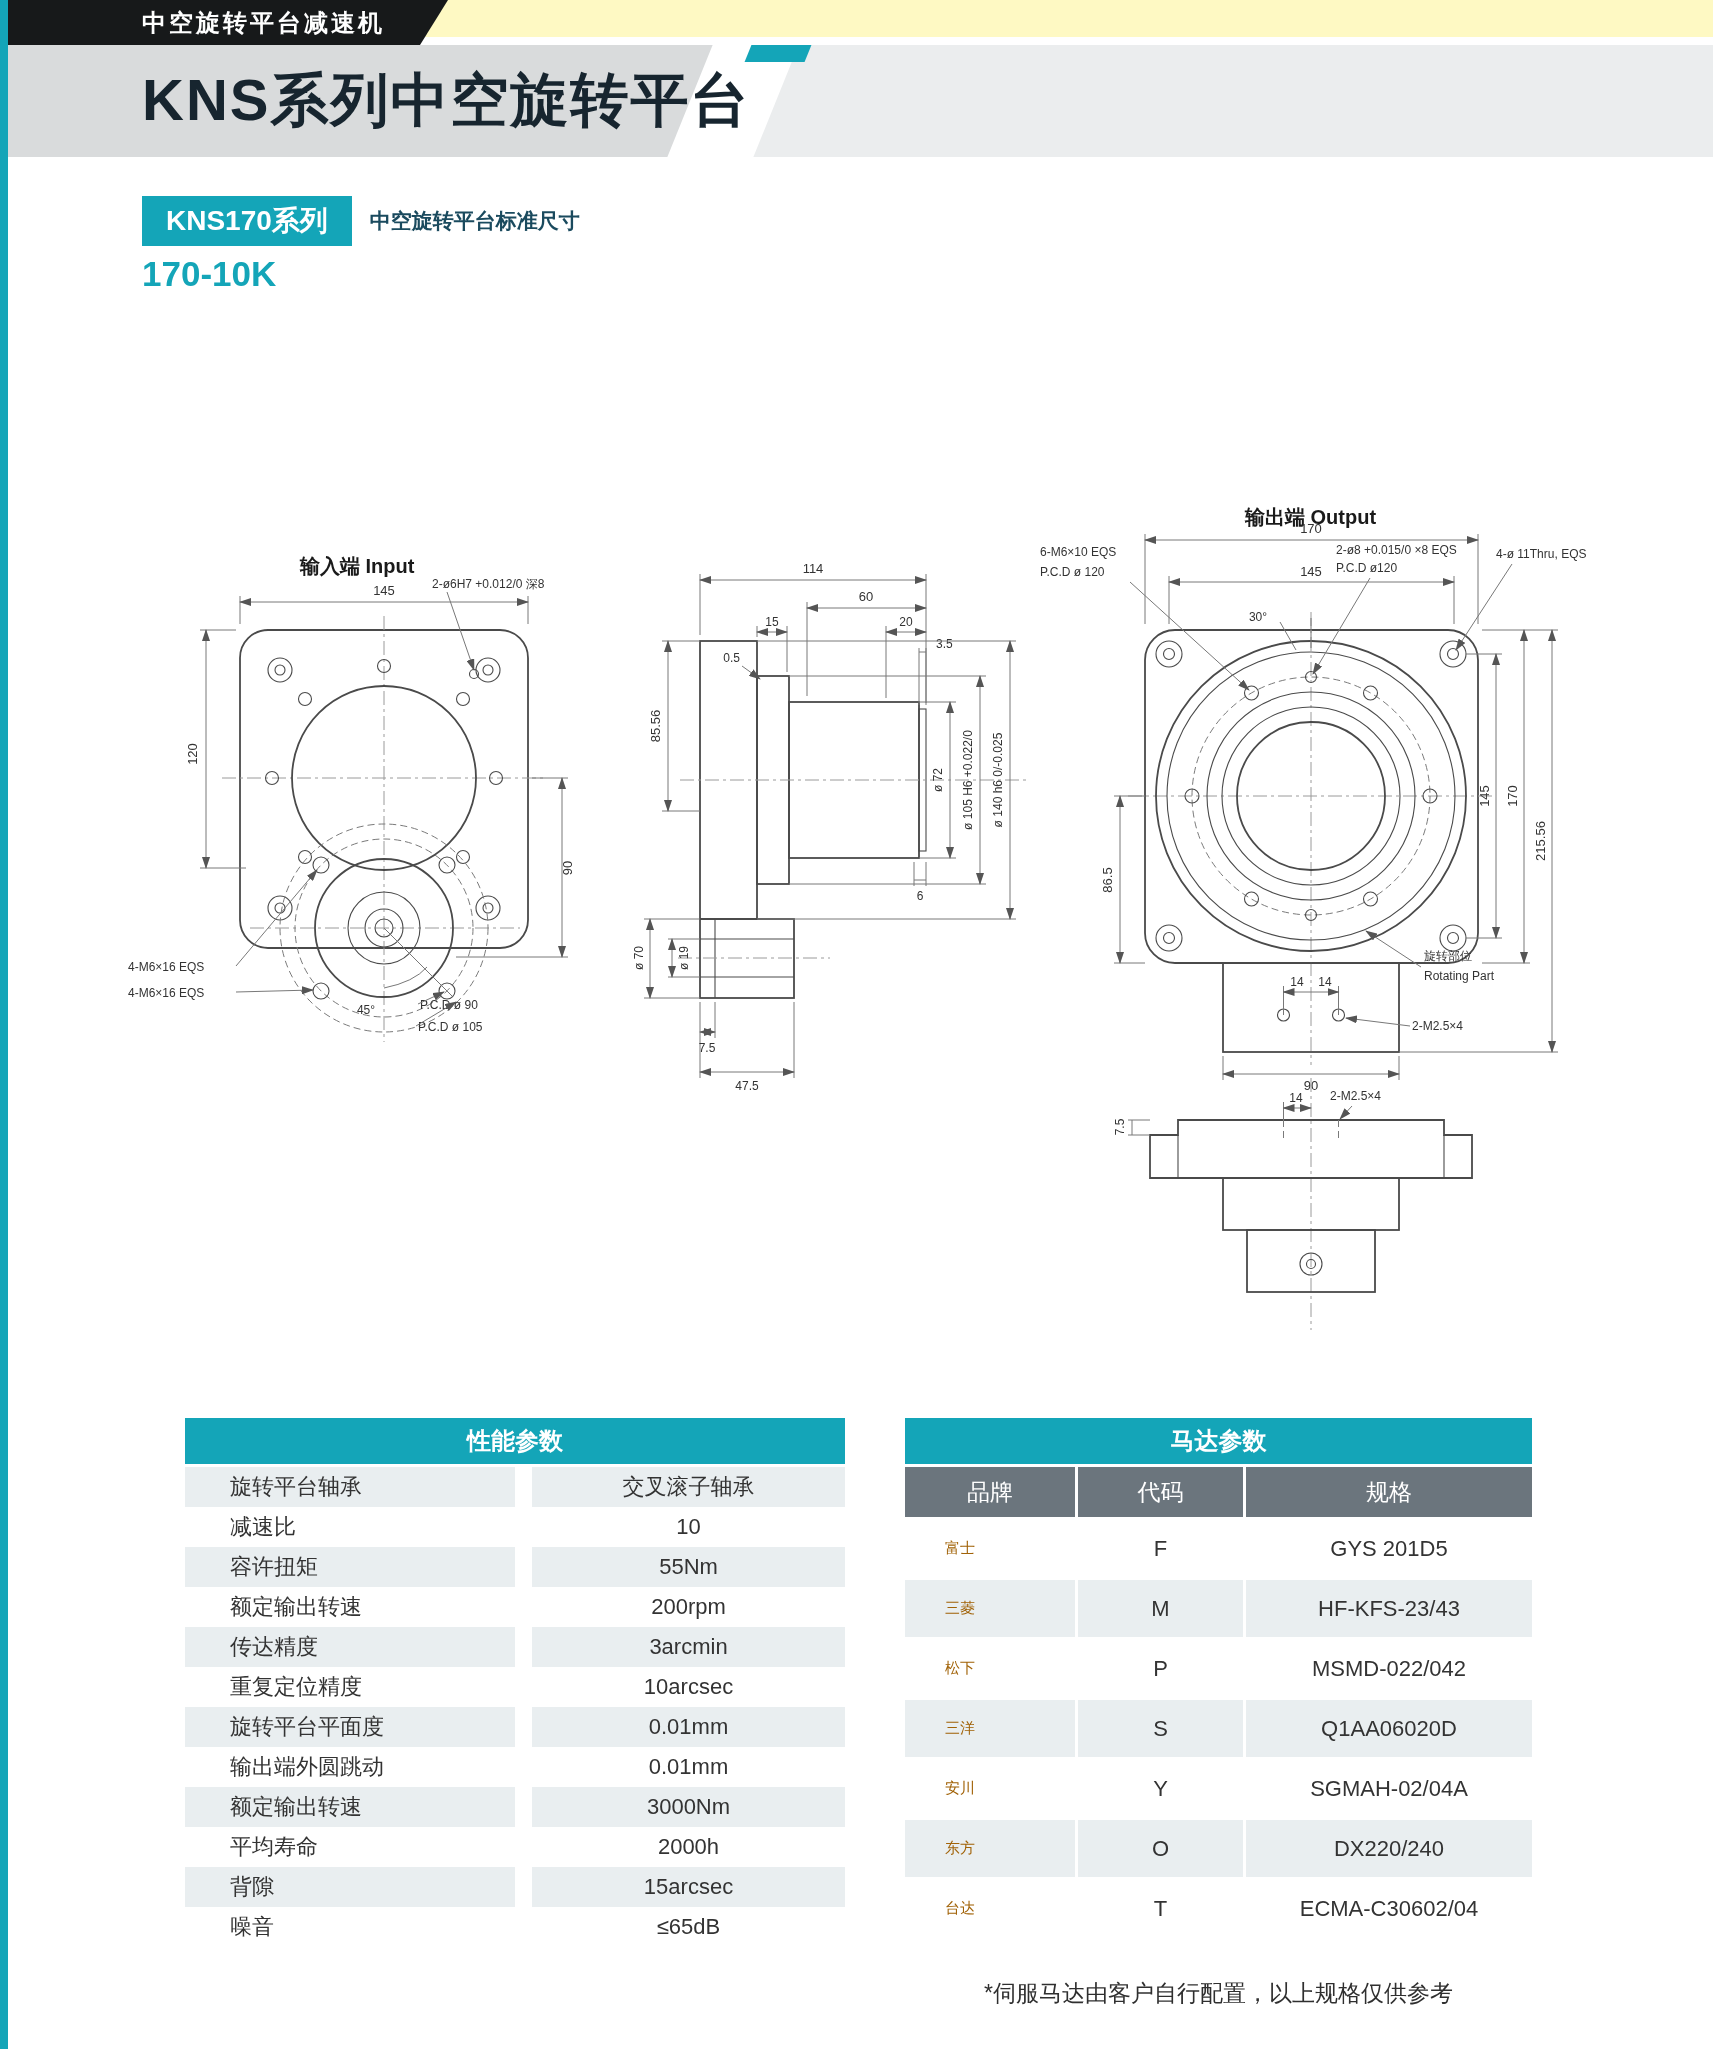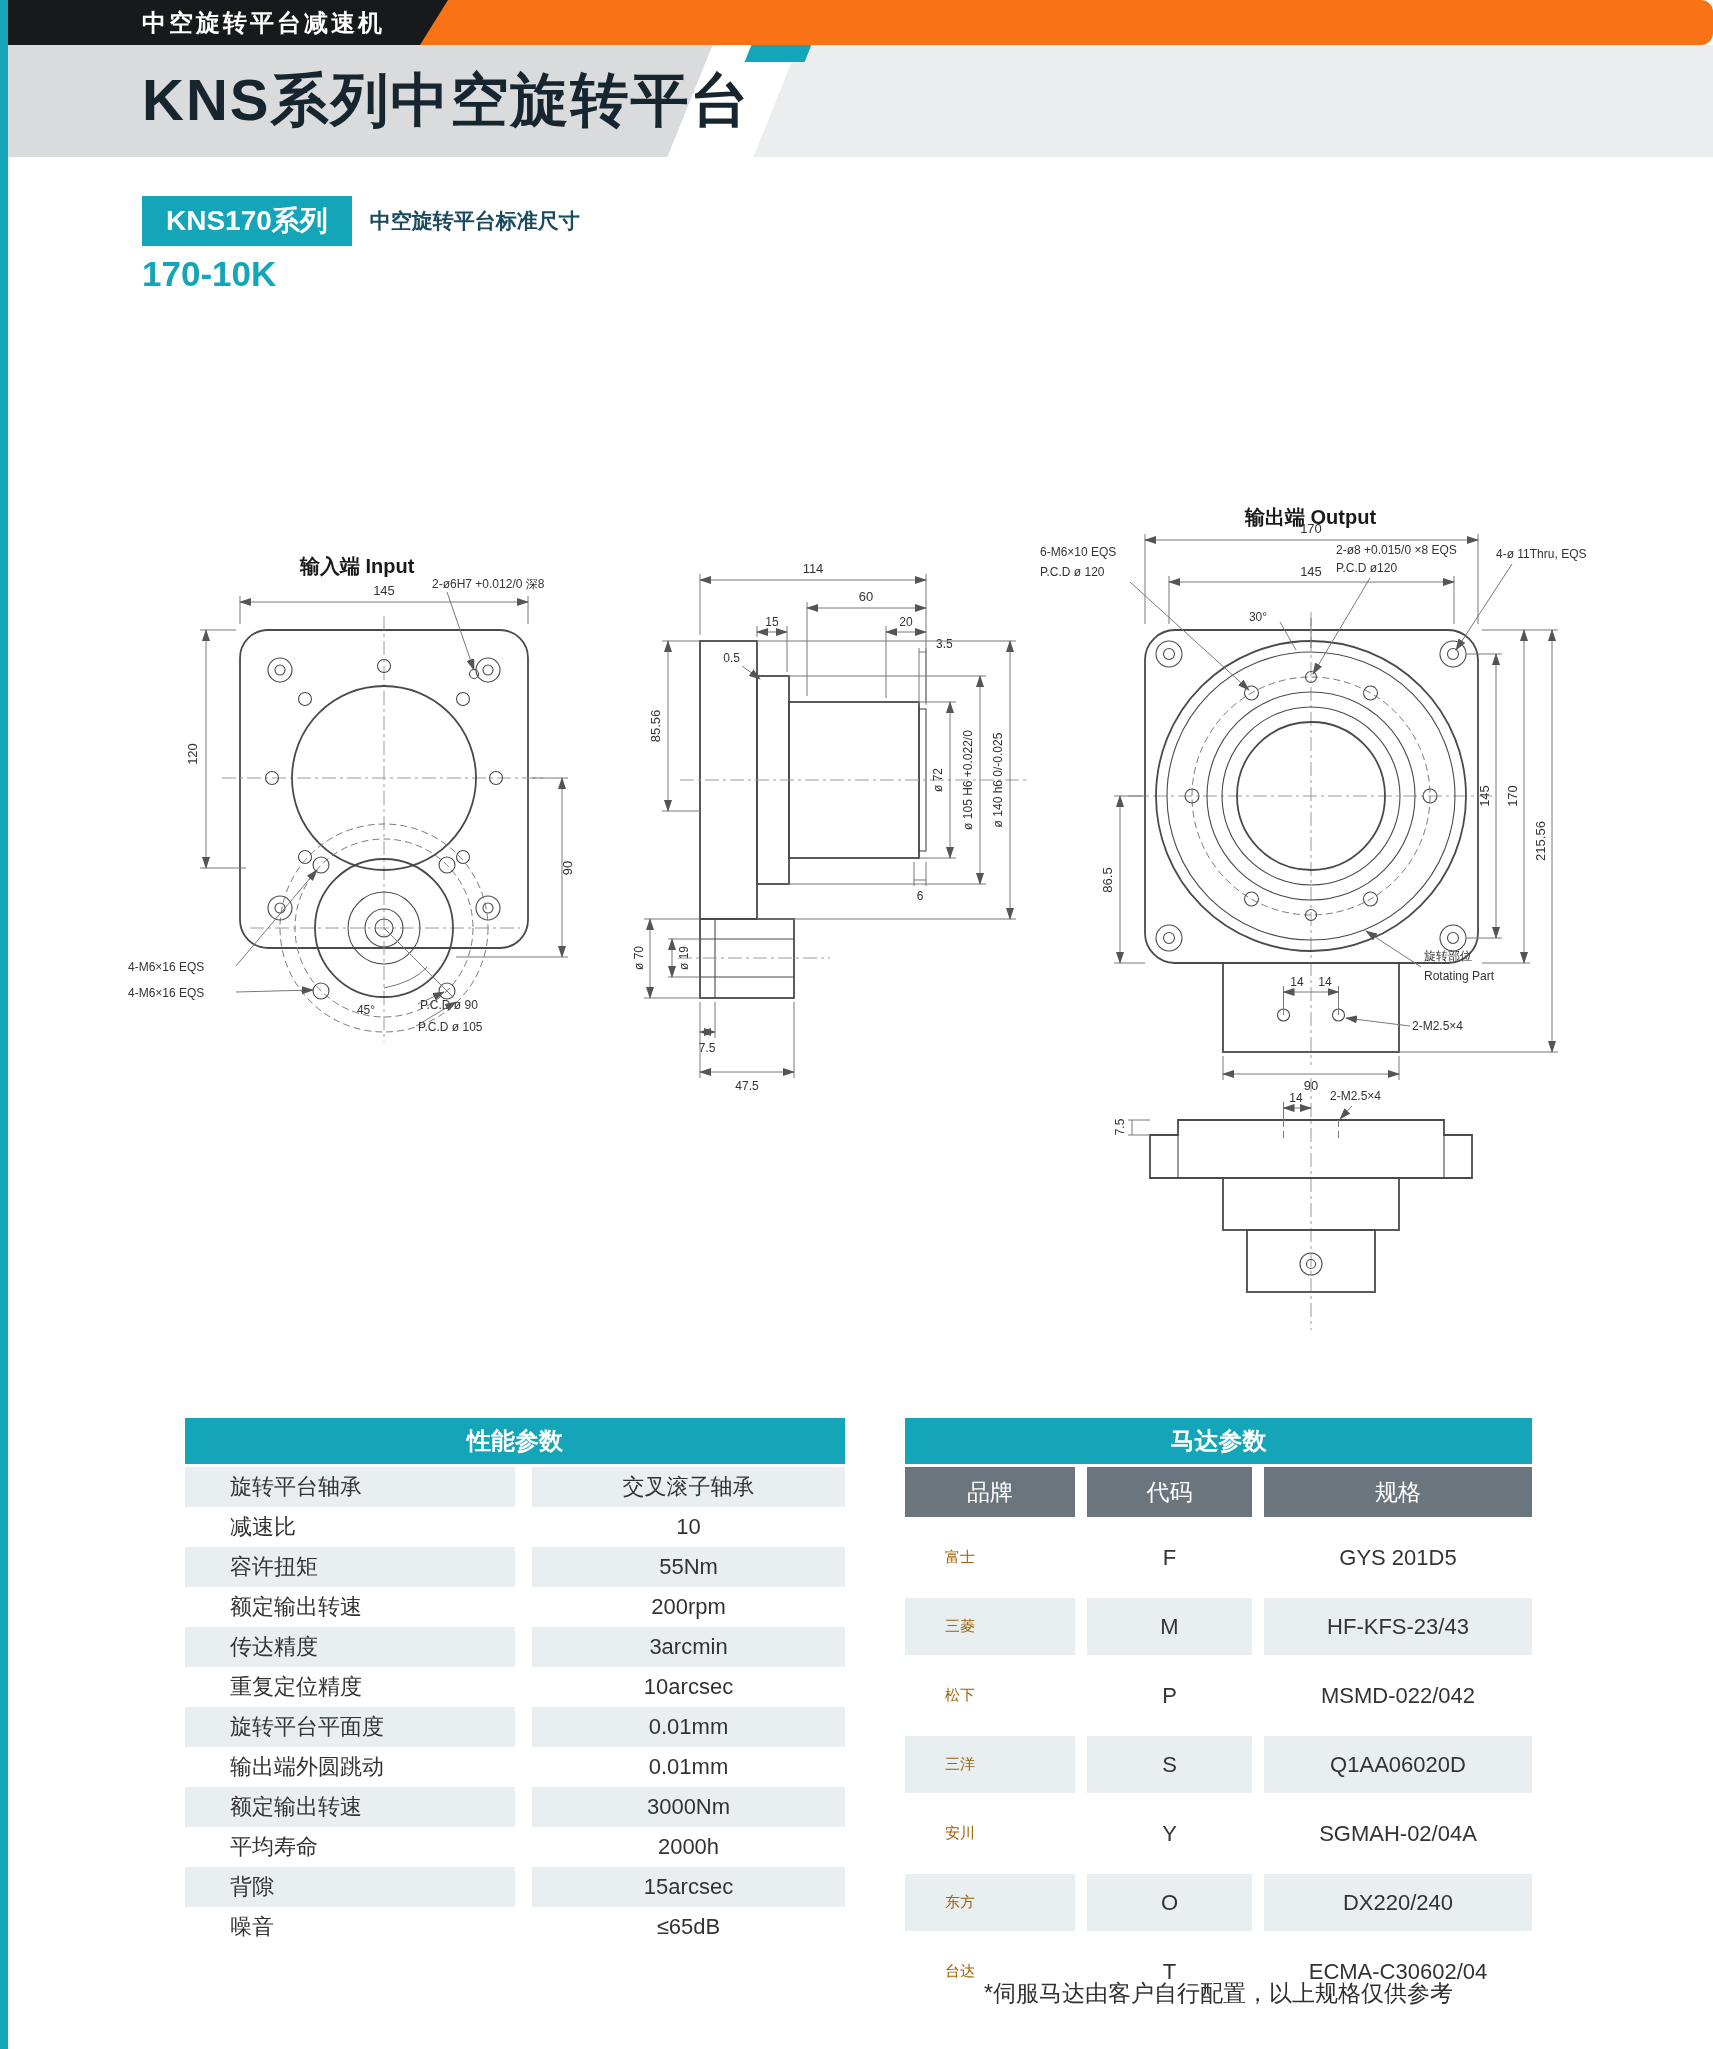--- a/index.html
+++ b/index.html
@@ -1,20 +1,20 @@
 <!DOCTYPE html>
 <html><head>
 <meta charset="utf-8">
 <style>
   html,body{margin:0;padding:0;background:#fff;}
   .page{position:relative;width:1713px;height:2049px;background:#ffffff;overflow:hidden;
         font-family:"Liberation Sans","DejaVu Sans",sans-serif;color:#333;}
   .left-strip{position:absolute;left:0;top:0;width:8px;height:100%;background:#14a5b8;z-index:9;}
   
-  .topbar{position:absolute;left:0;top:0;width:100%;height:45px;background:#f97316;z-index:2;border-radius:12px;}
+  .topbar{position:absolute;left:0;top:0;width:100%;height:37px;background:#fef9c3;z-index:2;}
   .topbar-tag{position:absolute;left:0;top:0;height:45px;width:448px;background:#17191a;
       clip-path:polygon(0 0,100% 0,calc(100% - 28px) 100%,0 100%);
       display:flex;align-items:center;padding-left:142px;box-sizing:border-box;
       color:#fff;font-size:24px;font-weight:bold;letter-spacing:3px;}
   
   .title-band{position:absolute;top:45px;left:0;width:100%;height:112px;background:#d9dbdc;z-index:1;}
   .band-right{position:absolute;left:745px;top:0;right:0;bottom:0;background:#ebedee;}
   .band-slash{position:absolute;left:690px;top:0;width:86px;height:112px;background:#ffffff;transform:skewX(-22deg);}
   .band-teal{position:absolute;left:748px;top:0;width:60px;height:17px;background:#14a5b8;transform:skewX(-22deg);}
   .page-title{position:absolute;left:142px;top:0;height:112px;display:flex;align-items:center;
@@ -39,21 +39,21 @@
   
   .table-title{height:46px;background:#14a5b8;color:#fff;font-size:24px;font-weight:bold;
       display:flex;align-items:center;justify-content:center;}
   .perf-table{position:absolute;left:185px;top:1418px;width:660px;}
   .perf-grid{margin-top:3px;display:grid;grid-template-columns:330px 1fr;column-gap:17px;grid-auto-rows:40px;}
   .perf-grid .label{padding-left:45px;display:flex;align-items:center;font-size:22px;color:#333;}
   .perf-grid .value{display:flex;align-items:center;justify-content:center;font-size:22px;color:#333;}
   .rA{background:#e9eef0;}
   .rB{background:#ffffff;}
   .motor-table{position:absolute;left:905px;top:1418px;width:627px;}
-  .motor-grid{margin-top:3px;display:grid;grid-template-columns:170px 165px 1fr;gap:12px;
+  .motor-grid{margin-top:3px;display:grid;grid-template-columns:170px 165px 1fr;gap:3px;
       grid-template-rows:50px repeat(7,57px);}
   .motor-grid .mh{background:#6b757d;color:#fff;font-size:23px;display:flex;align-items:center;justify-content:center;}
   .motor-grid .brand{padding-left:40px;display:flex;align-items:center;font-size:15px;color:#a16207;}
   .motor-grid .code,.motor-grid .spec{display:flex;align-items:center;justify-content:center;font-size:22px;color:#333;}
   .footnote{position:absolute;top:1978px;left:905px;width:627px;text-align:center;font-size:23px;color:#2f2f2f;}
 </style>
 </head>
 <body>
 
 <div class="page">

